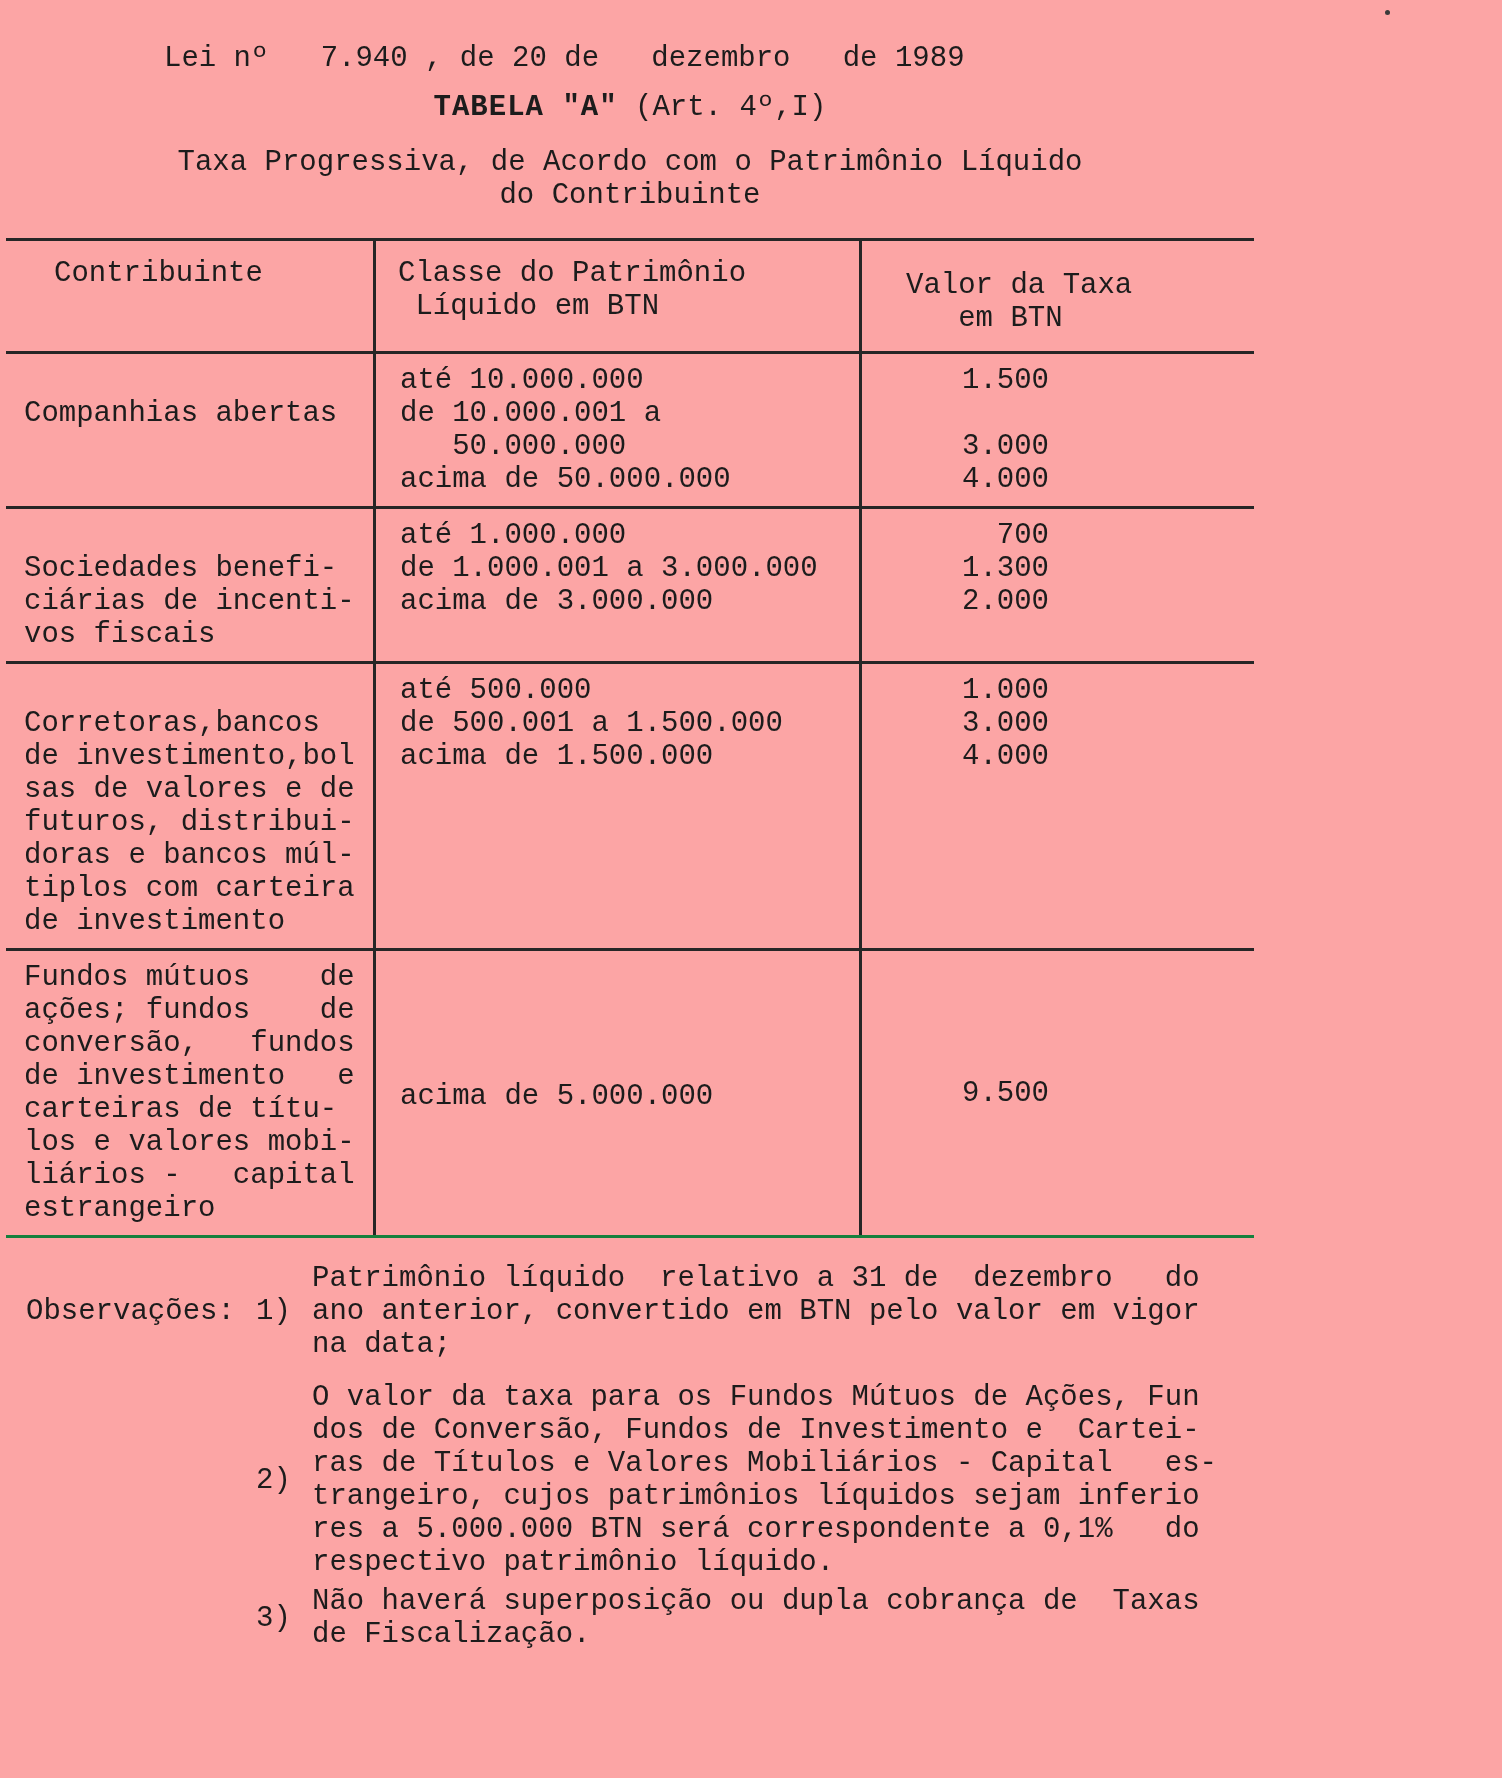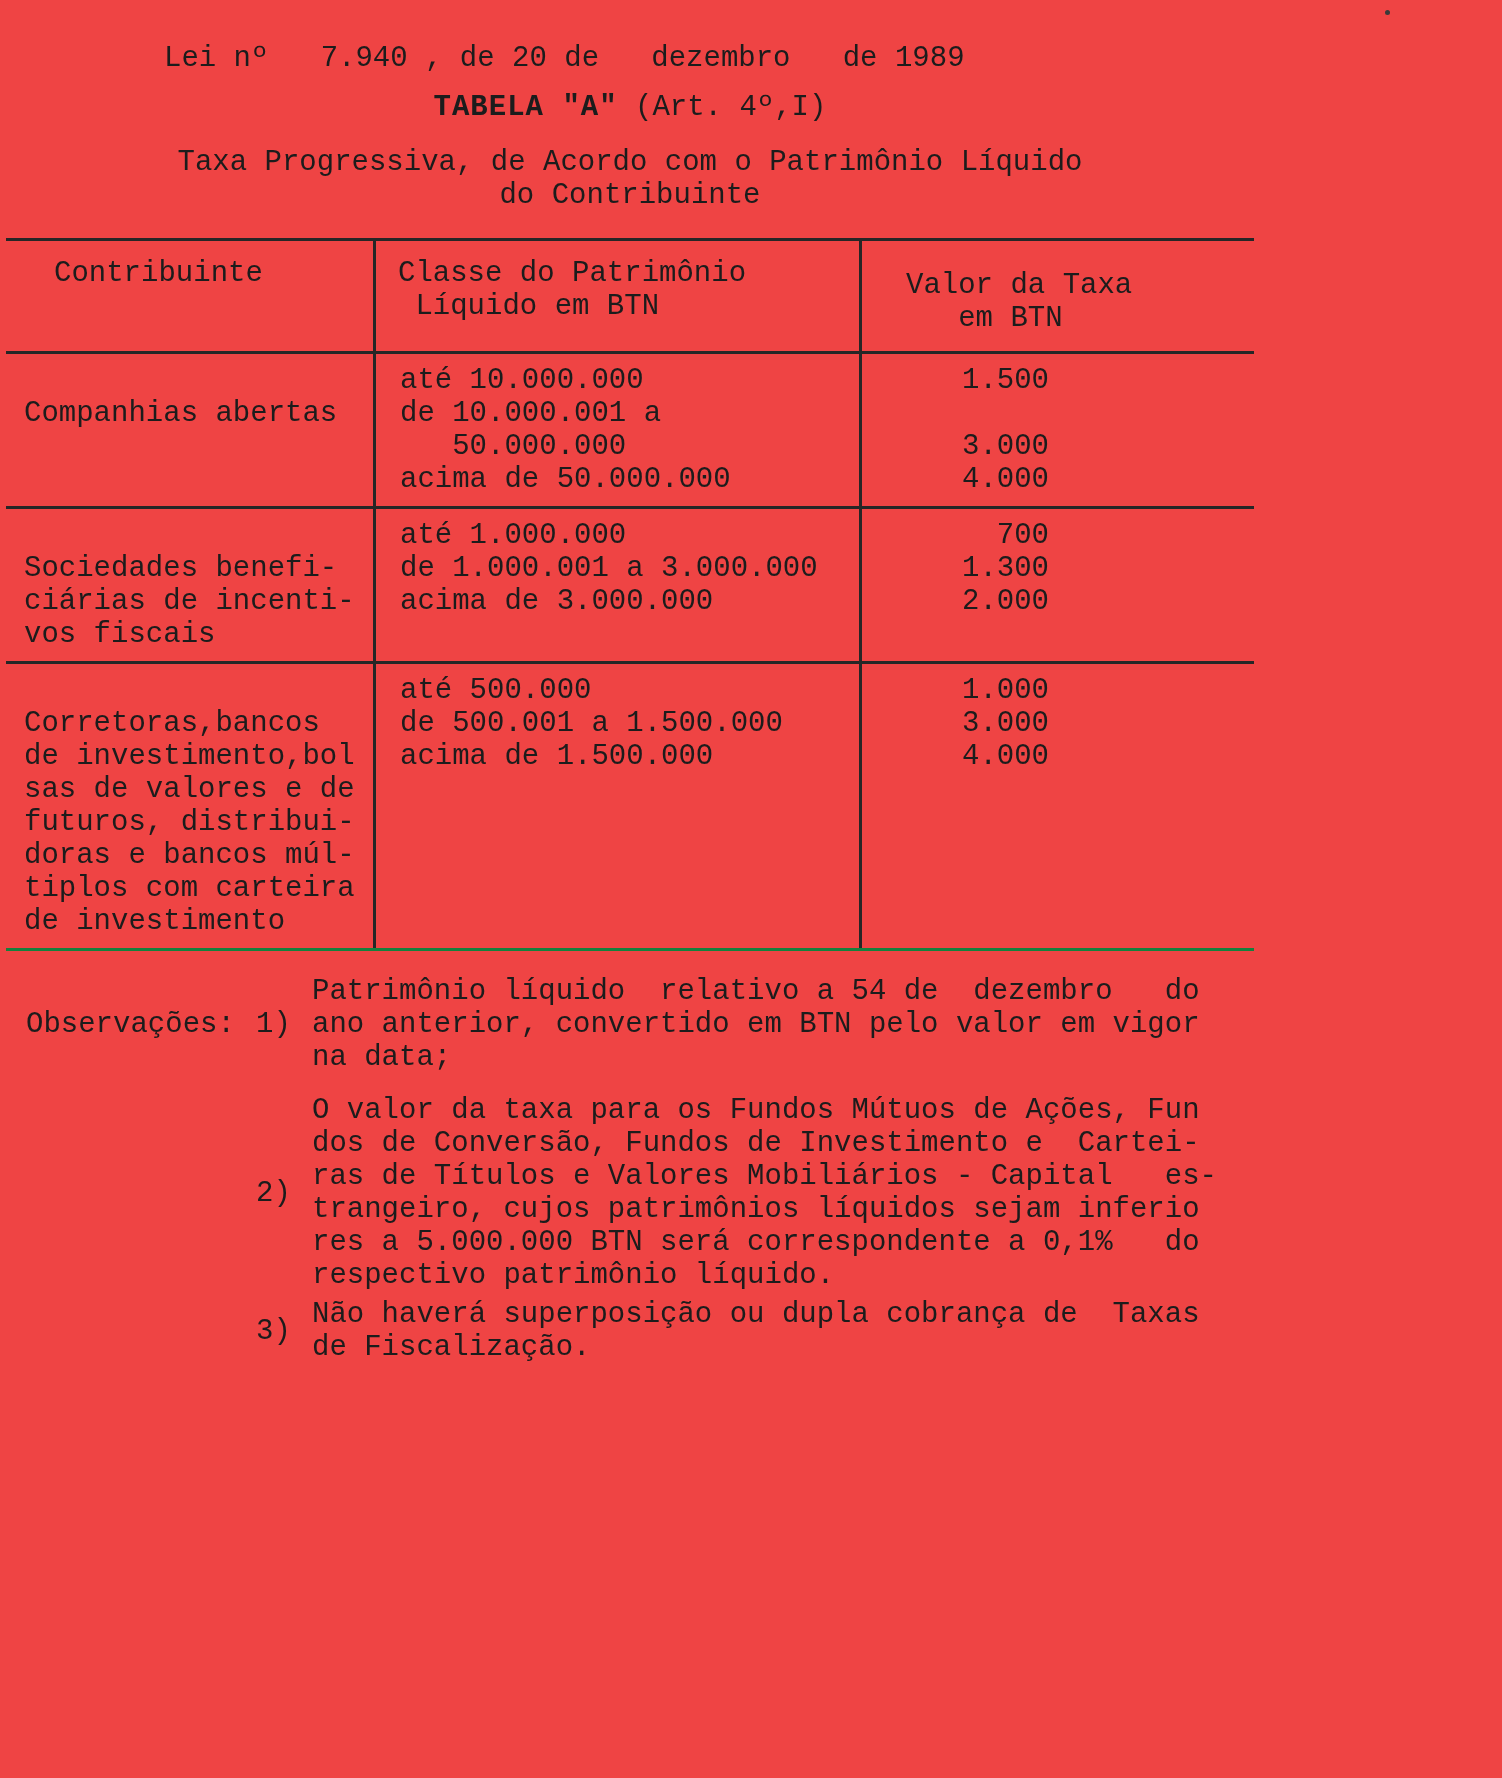--- a/index.html
+++ b/index.html
@@ -4,21 +4,21 @@
 <style>
   html, body {
     margin: 0;
     padding: 0;
     background: #f2f1ee;
   }
   .page {
     position: relative;
     width: 1502px;
     height: 1778px;
-    background: #ef4444;
+    background: #fca5a5;
     color: #1c1c1c;
     font-family: "Liberation Mono", "DejaVu Sans Mono", monospace;
     font-size: 29px;
     line-height: 33px;
     overflow: hidden;
     box-sizing: border-box;
     padding-top: 42px;
   }
   .content {
     width: 1248px;
@@ -182,29 +182,41 @@
 tiplos com carteira
 de investimento</div>
         <div class="cell c2">até 500.000
 de 500.001 a 1.500.000
 acima de 1.500.000</div>
         <div class="cell c3">1.000
 3.000
 4.000</div>
       </div>
 
+      <div class="trow">
+        <div class="cell c1">Fundos mútuos    de
+ações; fundos    de
+conversão,   fundos
+de investimento   e
+carteiras de títu-
+los e valores mobi-
+liários -   capital
+estrangeiro</div>
+        <div class="cell c2 vcenter">acima de 5.000.000</div>
+        <div class="cell c3 vcenter">9.500</div>
+      </div>
 
     </div>
 
     <div class="obs">
 
       <div class="obs-row">
         <div class="obs-label">Observações:</div>
         <div class="obs-num">1)</div>
-        <div class="obs-text">Patrimônio líquido  relativo a 54 de  dezembro   do
+        <div class="obs-text">Patrimônio líquido  relativo a 31 de  dezembro   do
 ano anterior, convertido em BTN pelo valor em vigor
 na data;</div>
       </div>
 
       <div class="obs-row mt20">
         <div class="obs-label"></div>
         <div class="obs-num">2)</div>
         <div class="obs-text">O valor da taxa para os Fundos Mútuos de Ações, Fun
 dos de Conversão, Fundos de Investimento e  Cartei-
 ras de Títulos e Valores Mobiliários - Capital   es-

